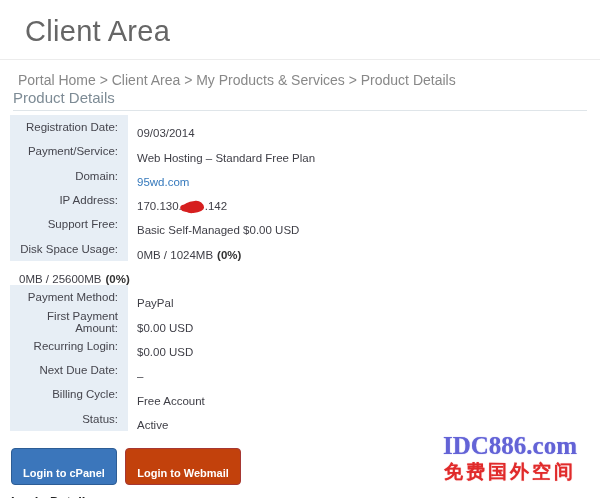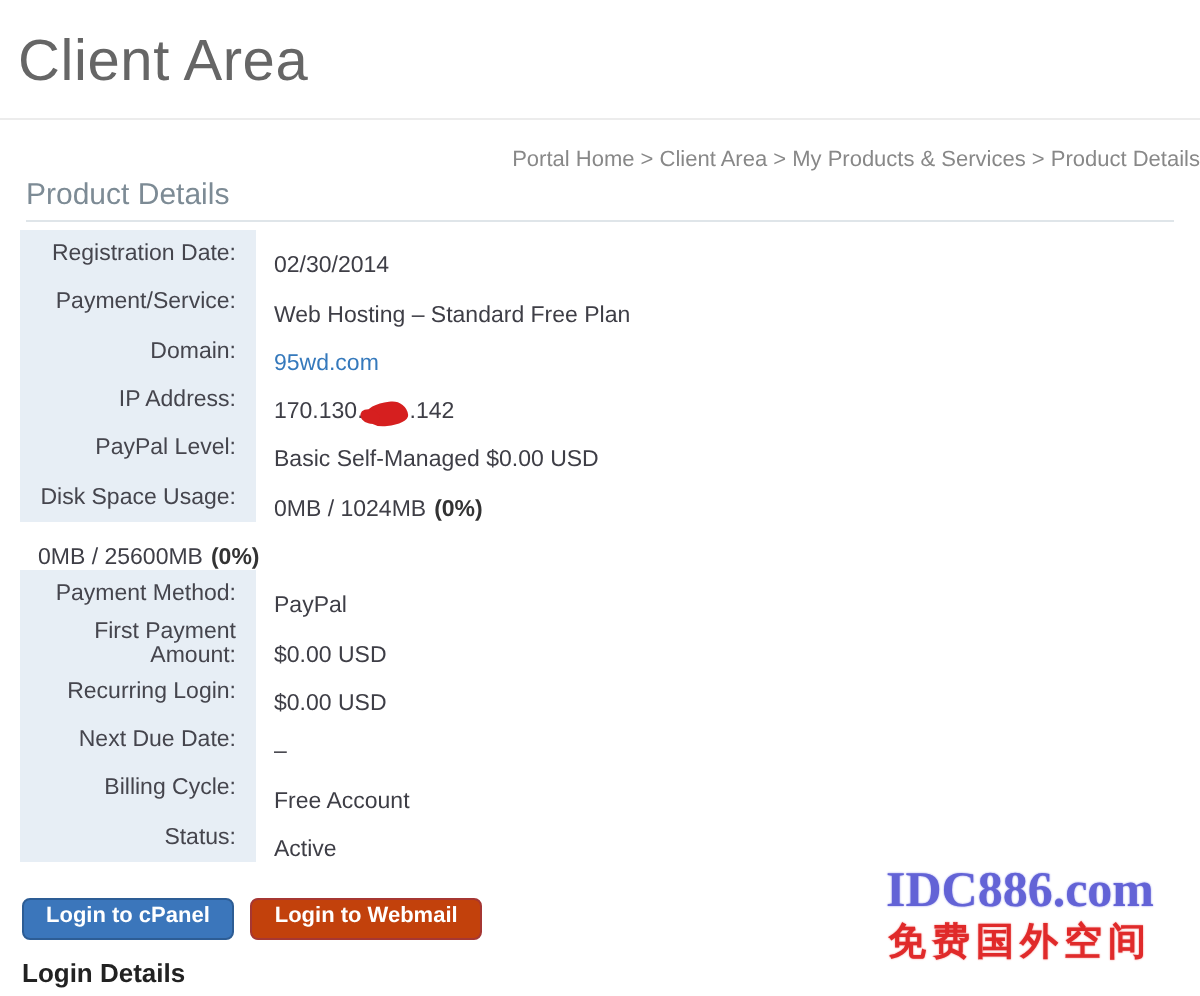--- a/index.html
+++ b/index.html
@@ -5,38 +5,37 @@
   html,body{margin:0;padding:0;}
   body{
     width:600px;height:498px;
     background:#ffffff;
     font-family:"Liberation Sans",sans-serif;
     color:#444;
     position:relative;
     overflow:hidden;
   }
   .page-title{
-    margin:14px 0 0 9px;
+    margin:14px 0 0 25px;
     font-size:29px;
     line-height:34px;
     color:#666;
     font-weight:300;
     letter-spacing:0.3px;
   }
   .top-divider{
     margin-top:11px;
     border-bottom:1px solid #ececec;
     height:0;
   }
   .breadcrumb{
     margin:14px 0 0 18px;
-    font-size:11px;
+    font-size:14px;
     line-height:13px;
     color:#888;
-    text-align:right;
   }
   .section-title{
     margin:3px 13px 0 13px;
     font-size:15px;
     line-height:16px;
     color:#7d8b95;
     font-weight:400;
     padding-bottom:4px;
     border-bottom:1px solid #dfe5e9;
   }
@@ -95,21 +94,21 @@
     transform:rotate(20deg);
   }
   .button-bar{
     margin:17px 0 0 11px;
   }
   .btn{
     display:inline-block;
     font-size:11px;
     font-weight:bold;
     color:#fff;
-    padding:2px 11px 5px 11px;
+    padding:18px 11px 5px 11px;
     border-radius:4px;
     cursor:pointer;
     line-height:12px;
   }
   .btn-cpanel{
     background:#3b76bb;
     border:1px solid #2d5d95;
     margin-right:4px;
   }
   .btn-webmail{
@@ -154,21 +153,21 @@
 <h1 class="page-title">Client Area</h1>
 <div class="top-divider"></div>
 <div class="breadcrumb">Portal Home &gt; Client Area &gt; My Products &amp; Services &gt; Product Details</div>
 <h2 class="section-title">Product Details</h2>
 
 <div class="details-table">
 
   <div class="detail-row">
     <div class="cell-label">Registration Date:</div>
     <div class="cell-value">
-        <span>02/30/2014</span>
+        <span>09/03/2014</span>
       </div>
   </div>
 
   <div class="detail-row">
     <div class="cell-label">Payment/Service:</div>
     <div class="cell-value">
         <span>Web Hosting – Standard Free Plan</span>
       </div>
   </div>
 
@@ -182,21 +181,21 @@
   <div class="detail-row">
     <div class="cell-label">IP Address:</div>
     <div class="cell-value">
       <span>170.130.</span>
         <span class="ip-scribble"></span>
         <span>.142</span>
     </div>
   </div>
 
   <div class="detail-row">
-    <div class="cell-label">PayPal Level:</div>
+    <div class="cell-label">Support Free:</div>
     <div class="cell-value">
         <span>Basic Self-Managed $0.00 USD</span>
       </div>
   </div>
 
   <div class="detail-row">
     <div class="cell-label">Disk Space Usage:</div>
     <div class="cell-value">
       <span>0MB / 1024MB</span>
       <strong>(0%)</strong>

